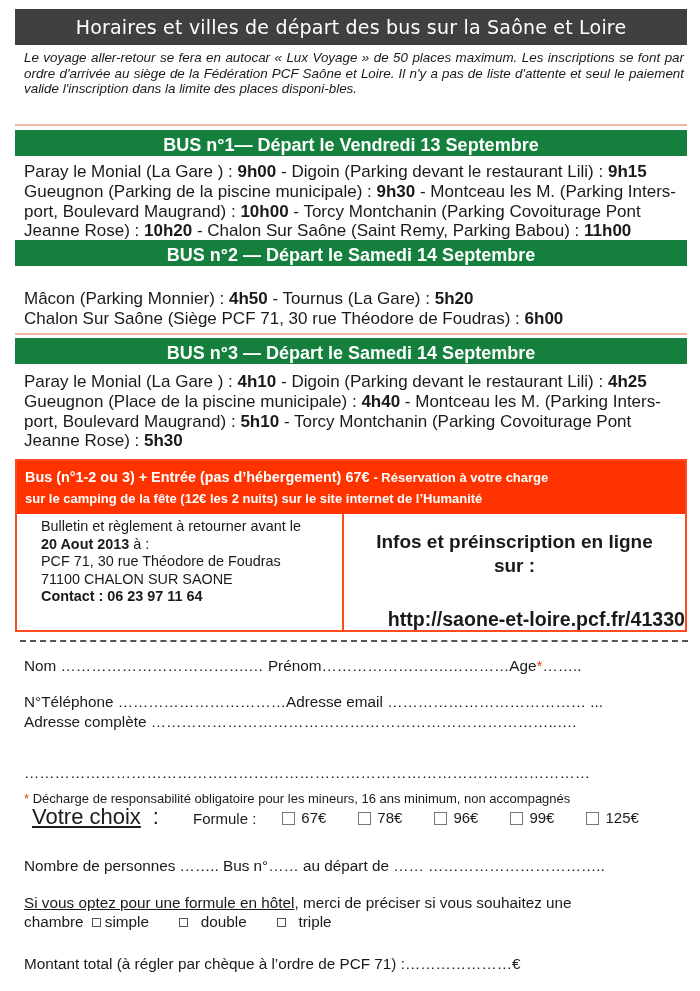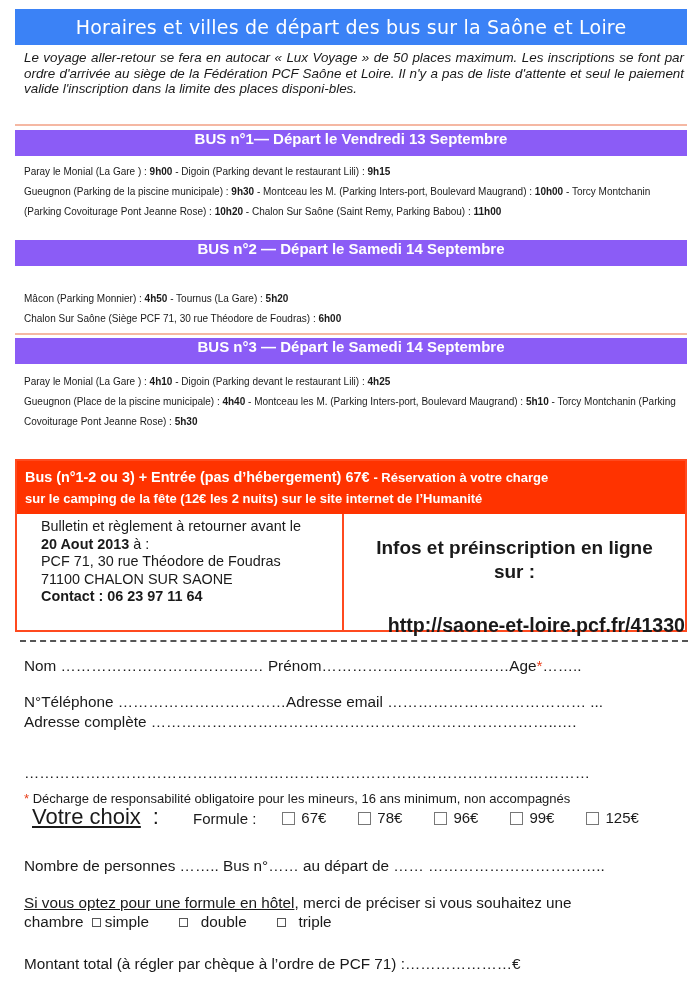--- a/index.html
+++ b/index.html
@@ -1,57 +1,57 @@
 <!DOCTYPE html>
 <html><head>
   <meta charset="utf-8">
   <style>
     * { box-sizing: border-box; margin: 0; padding: 0; }
     html, body { width: 700px; height: 991px; background: #ffffff; overflow: hidden; }
     body { font-family: "Liberation Sans", sans-serif; color: #1a1a1a; position: relative; }
 
     .title-bar {
       position: absolute; left: 15px; top: 9px; width: 672px; height: 36px;
-      background: #3b82f6; color: #fff;
+      background: #404040; color: #fff;
       font-family: "DejaVu Sans", sans-serif; font-size: 19px;
       display: flex; align-items: center; justify-content: center; letter-spacing: 0.2px;
     }
     .intro {
       position: absolute; left: 24px; top: 50px; width: 660px;
       font-size: 13.4px; font-style: italic; line-height: 15.5px; text-align: justify;
     }
     .sep-line { position: absolute; left: 15px; width: 672px; height: 2px; background: #f5b8a3; }
 
     .bus-bar {
       position: absolute; left: 15px; width: 672px; height: 26px;
-      background: #8b5cf6; color: #fff; font-weight: bold; font-size: 15px;
-      display: flex; align-items: flex-start; justify-content: center;
+      background: #15803d; color: #fff; font-weight: bold; font-size: 18px;
+      display: flex; align-items: flex-end; justify-content: center;
     }
     .bus-body {
       position: absolute; left: 24px; width: 665px;
-      font-size: 10px; line-height: 19.8px;
+      font-size: 17px; line-height: 19.8px;
     }
     .bus-body b { font-weight: bold; }
 
     .offer-box {
       position: absolute; left: 15px; top: 459px; width: 672px; height: 173px;
       border: 2px solid #ff4a1f; background: #fff;
     }
     .offer-head {
       background: #ff3300; color: #ffffff; font-weight: bold;
       height: 53px; padding: 6px 8px 0 8px; font-size: 14.4px; line-height: 20px;
     }
     .offer-head .small { font-size: 13px; }
     .offer-cols { display: flex; height: 116px; }
     .offer-left {
       width: 327px; border-right: 2px solid #ff4a1f; padding: 4px 24px;
       font-size: 14.4px; line-height: 17.6px;
     }
     .offer-right {
-      flex: 1; text-align: center; font-weight: bold; font-size: 19px; line-height: 24px; padding-top: 22px;
+      flex: 1; text-align: center; font-weight: bold; font-size: 19px; line-height: 24px; padding-top: 16px;
     }
     .offer-right .url { margin-top: 29px; font-size: 19.6px; text-align: right; }
 
     .dash-line {
       position: absolute; left: 20px; top: 640px; width: 668px; height: 0;
       border-top: 2px dashed #555;
     }
 
     .form-line {
       position: absolute; left: 24px; font-size: 15.3px; white-space: nowrap; line-height: 18px;

